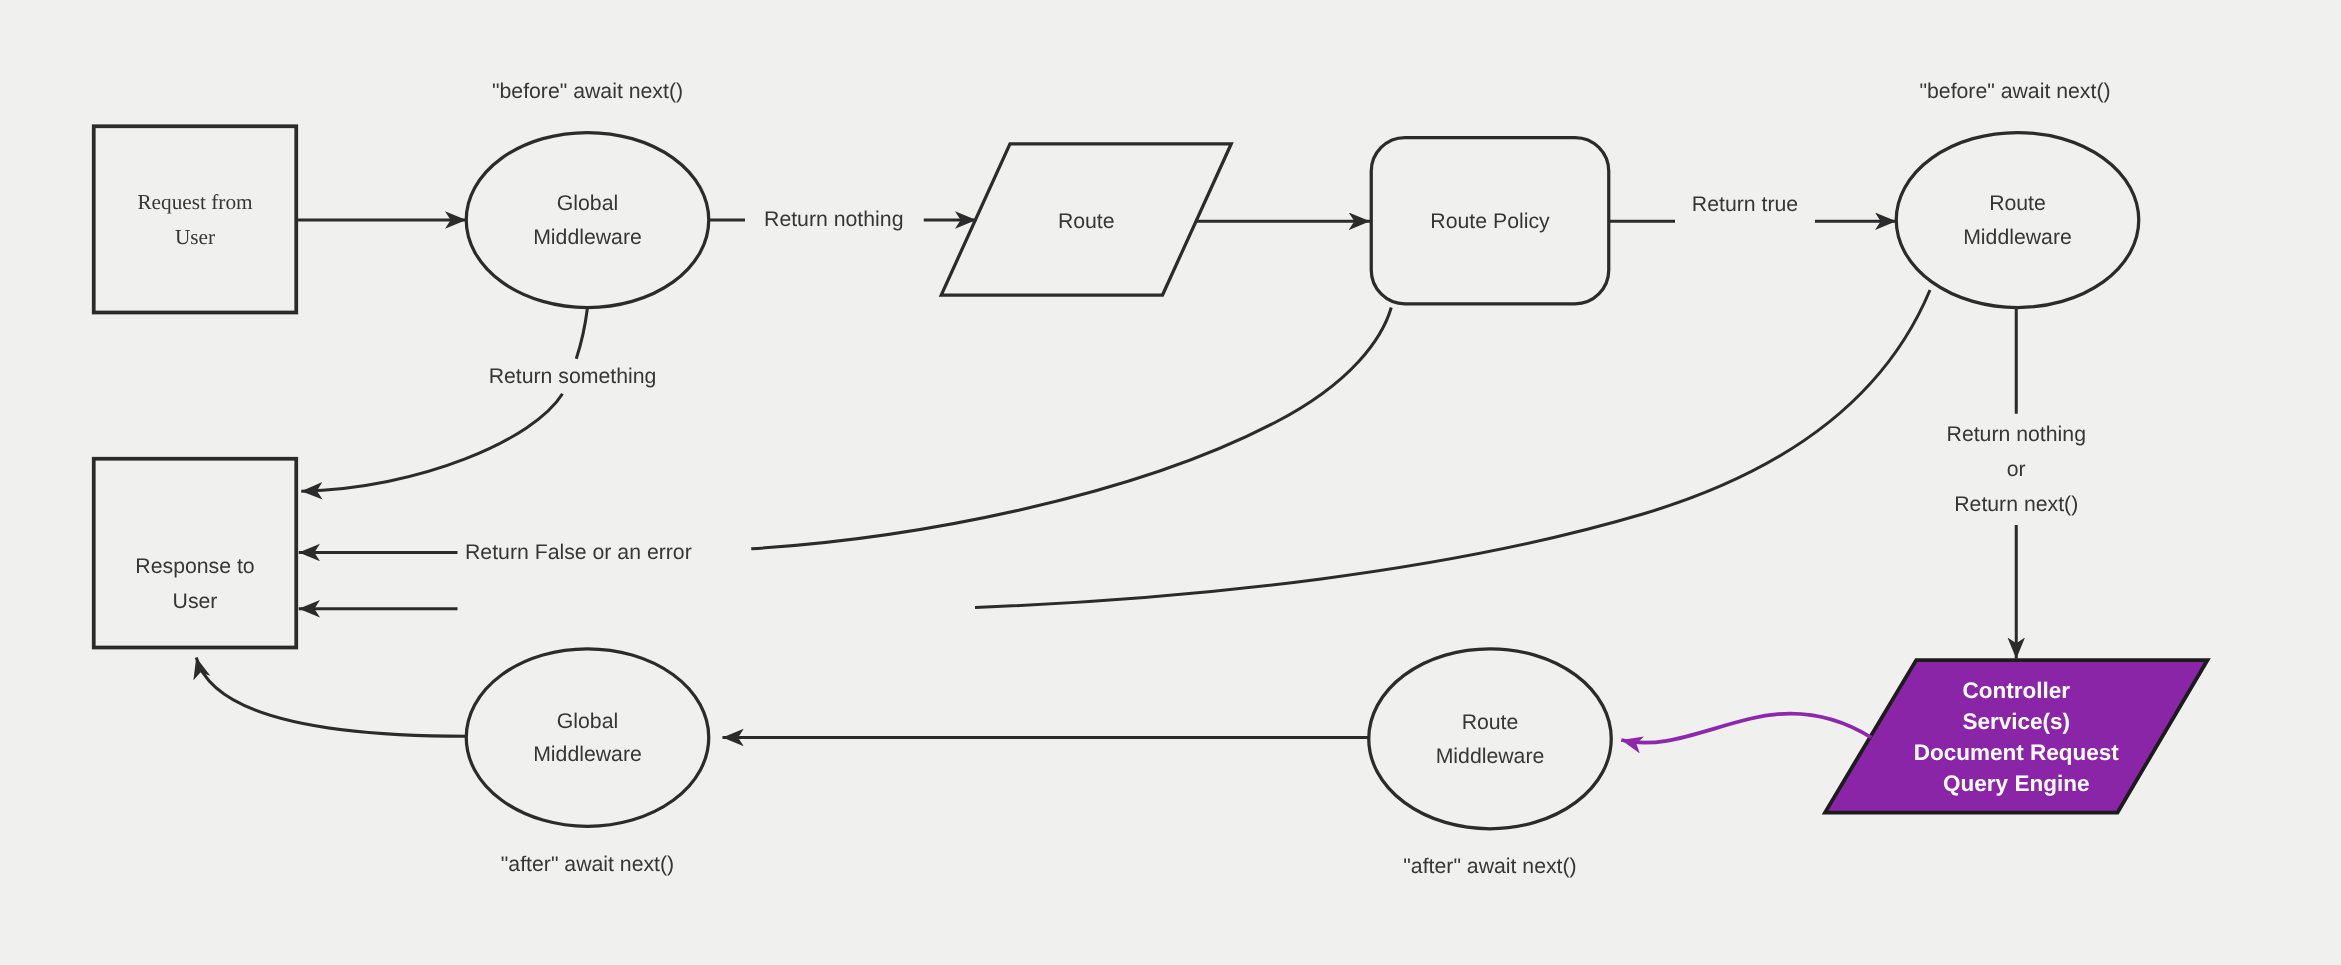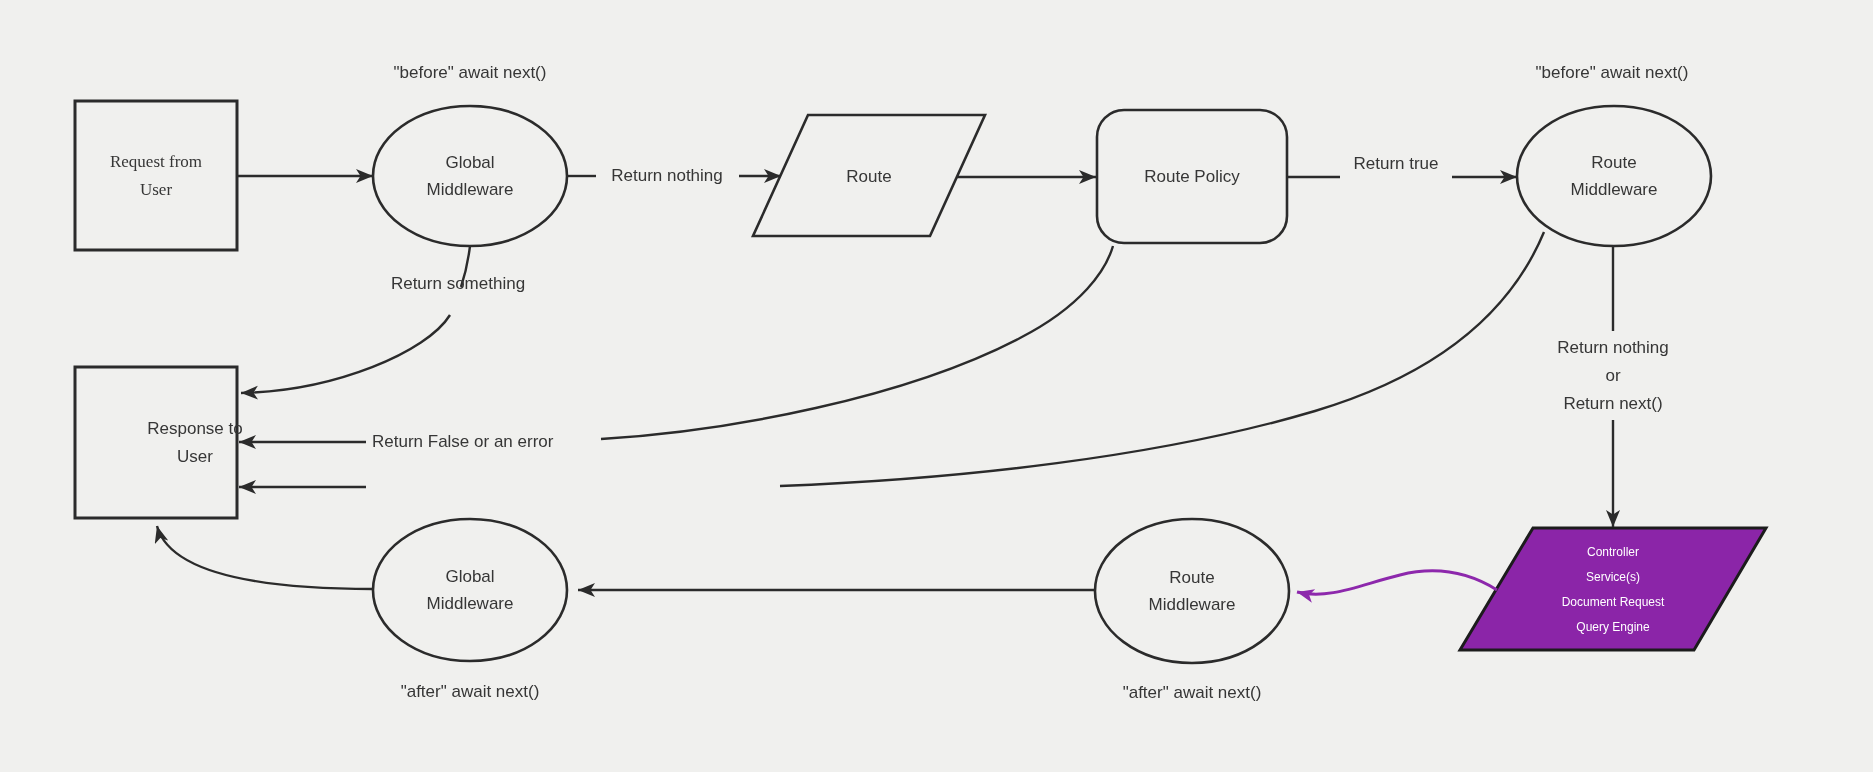--- a/index.html
+++ b/index.html
@@ -35,22 +35,22 @@
     white-space:nowrap;
     color:var(--text);
   }
   .center{transform:translate(-50%,-50%);text-align:center;}
   .leftv{transform:translate(0,-50%);}
   .node-label{font-size:17px;}
   .lh27 div{line-height:27px;}
   .lh28 div{line-height:28px;}
   .purple-label{
     color:#ffffff;
-    font-weight:400;
-    font-size:12px;
+    font-weight:700;
+    font-size:18px;
   }
   .purple-label div{line-height:25px;}
 </style>
 </head>
 <body>
 
 <div class="canvas">
 
   <svg class="wires" width="1873" height="772" viewBox="0 0 1873 772">
     <defs>
@@ -130,34 +130,34 @@
   <div class="label center node-label lh27" style="left:1192px;top:591px;">
     <div>Route</div>
     <div>Middleware</div>
   </div>
 
   <div class="label center node-label lh27" style="left:470px;top:590px;">
     <div>Global</div>
     <div>Middleware</div>
   </div>
 
-  <div class="label center node-label lh28" style="left:156px;top:443px;margin-left:39px;">
+  <div class="label center node-label lh28" style="left:156px;top:467px;">
     <div>Response to</div>
     <div>User</div>
   </div>
 
   <div class="label center" style="left:470px;top:73px;">"before" await next()</div>
 
   <div class="label center" style="left:1612px;top:73px;">"before" await next()</div>
 
   <div class="label center" style="left:667px;top:176px;">Return nothing</div>
 
   <div class="label center" style="left:1396px;top:164px;">Return true</div>
 
-  <div class="label center" style="left:458px;top:284px;">Return something</div>
+  <div class="label center" style="left:458px;top:301px;">Return something</div>
 
   <div class="label leftv" style="left:372px;top:442px;">Return False or an error</div>
 
 
   <div class="label center lh28" style="left:1613px;top:376px;">
     <div>Return nothing</div>
     <div>or</div>
     <div>Return next()</div>
   </div>
 

